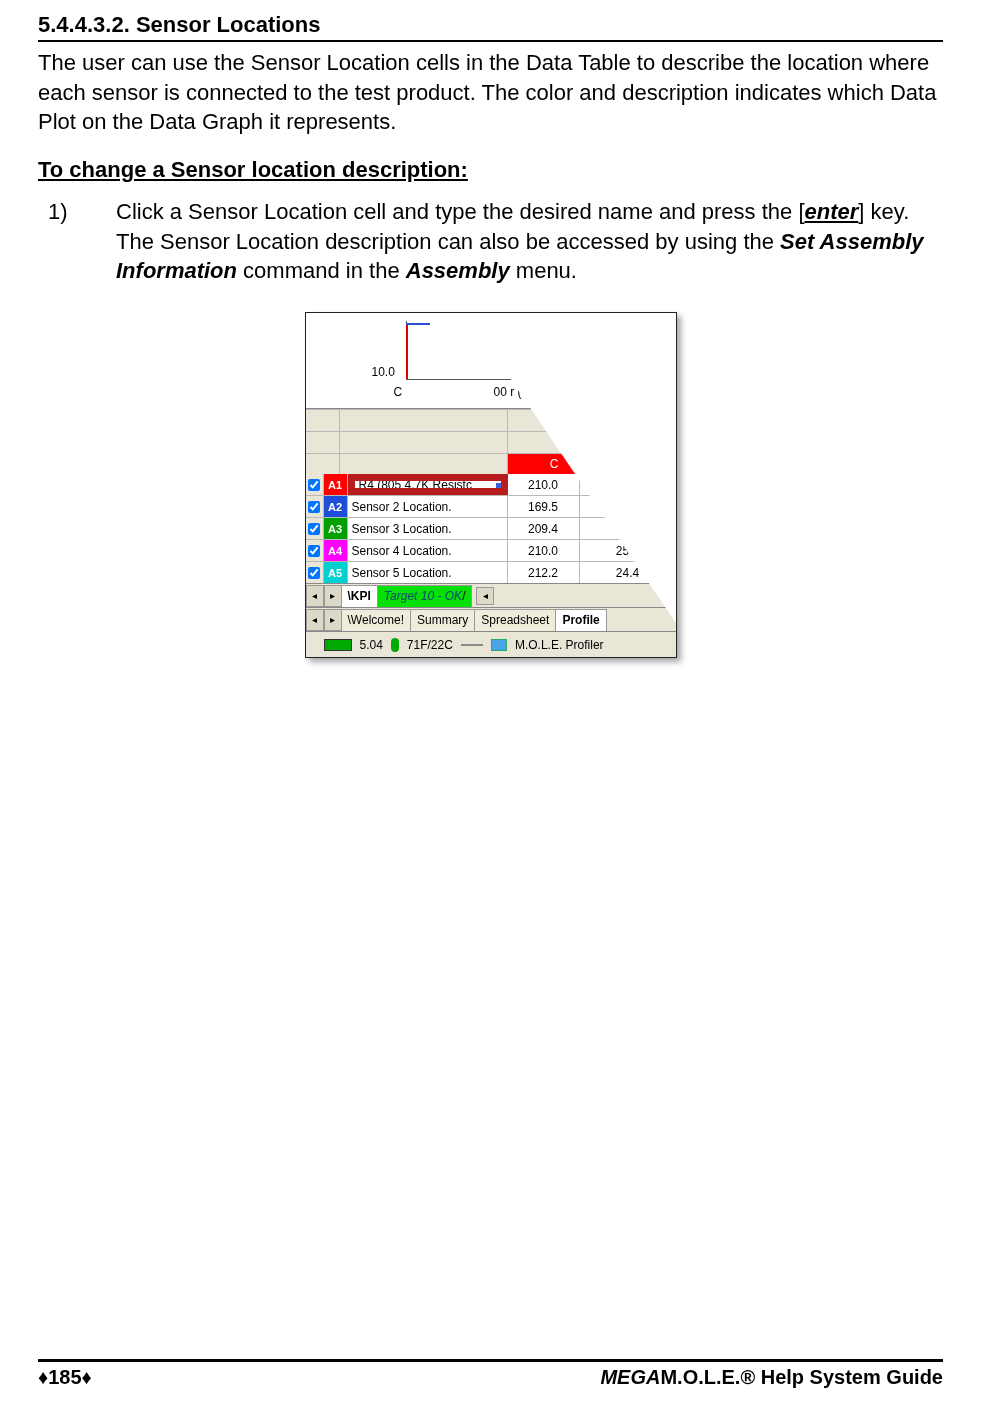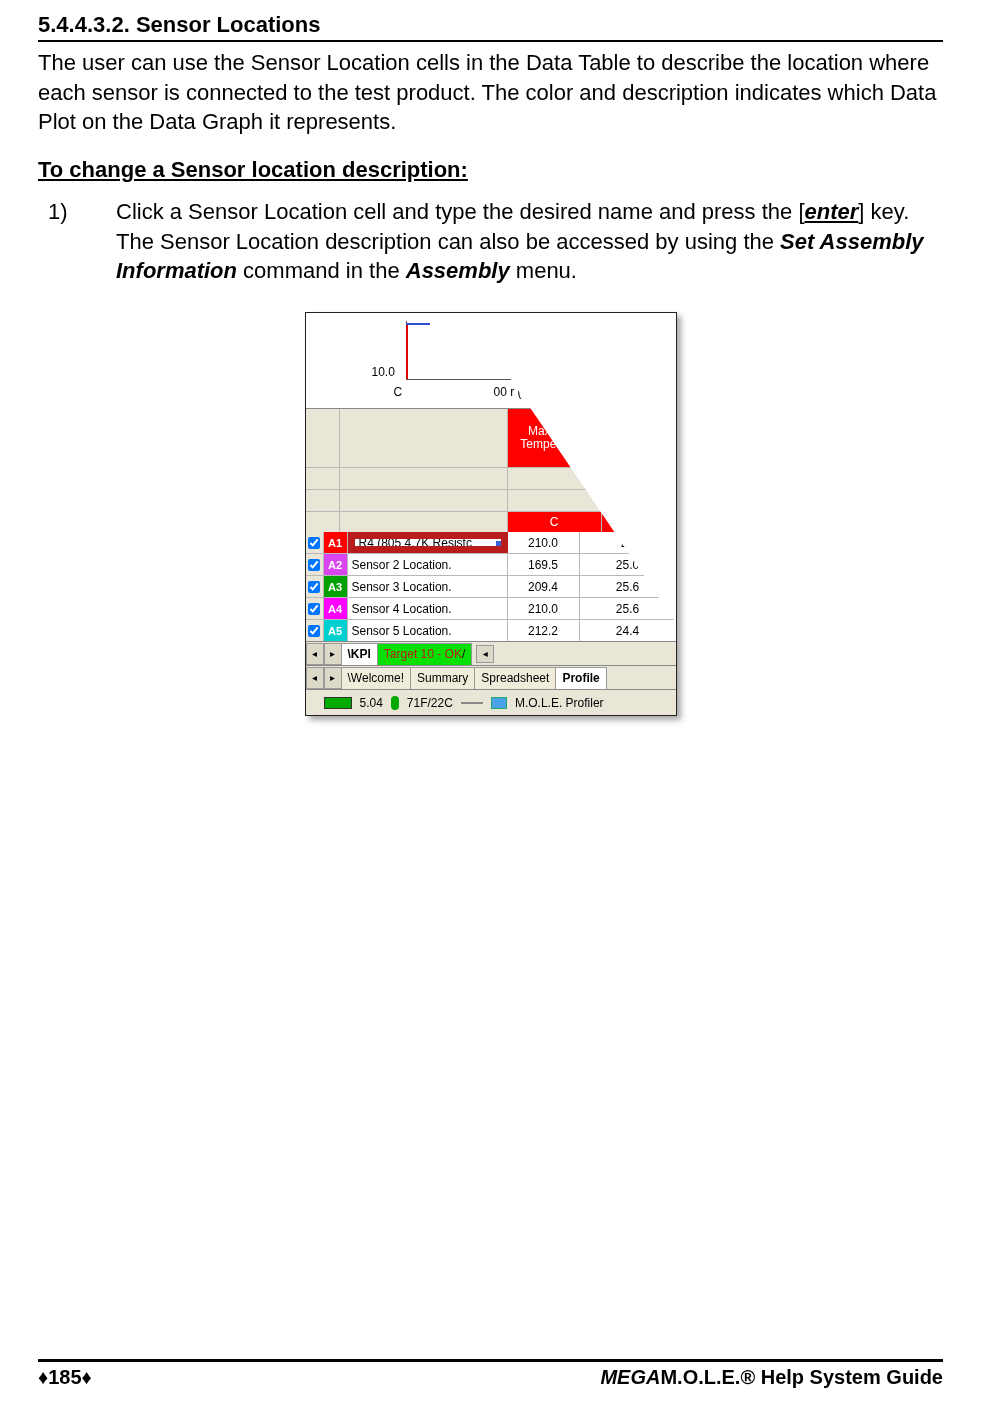--- a/index.html
+++ b/index.html
@@ -143,28 +143,20 @@
   <div class="graph-area">
     <div class="graph-vaxis"></div>
     <div class="graph-axis"></div>
     <div class="graph-line"></div>
     <div class="graph-hline"></div>
     <div class="yval">10.0</div>
     <div class="xunit">C</div>
     <div class="xtick">00 r (Rela</div>
   </div>
 
-  <div class="hdr-tall">
-    <div class="rowhead" style="height:58px;"></div>
-    <div class="cell loc-cell" style="height:58px; background:#e9e6d8;"></div>
-    <div class="cell c1-cell red" style="height:58px; flex-direction:column;">
-      <span style="text-align:center; line-height:1.1;">Maximum<br>Temperature</span>
-    </div>
-    <div class="cell c2-cell red" style="height:58px;"></div>
-  </div>
 
   <div class="grid-row">
       <div class="rowhead"></div>
       <div class="cell loc-cell" style="background:#e9e6d8;"></div>
       <div class="cell c1-cell" style="background:#e9e6d8;"></div>
       <div class="cell c2-cell" style="background:#e9e6d8;"></div>
     </div>
   <div class="grid-row">
       <div class="rowhead"></div>
       <div class="cell loc-cell" style="background:#e9e6d8;"></div>
@@ -186,21 +178,21 @@
         </div>
         <div class="badge" style="background: rgb(255, 0, 0);">A1</div>
         <div class="loc editing">R4 (805 4.7K Resistc</div>
         <div class="val">210.0</div>
         <div class="val2">25</div>
       </div>
       <div class="sensor-row">
         <div class="chk">
           <input type="checkbox" checked="" style="">
         </div>
-        <div class="badge" style="background: #d946ef;">A2</div>
+        <div class="badge" style="background: #1d4ed8;">A2</div>
         <div class="loc">Sensor 2 Location.</div>
         <div class="val">169.5</div>
         <div class="val2">25.0</div>
       </div>
       <div class="sensor-row">
         <div class="chk">
           <input type="checkbox" checked="" style="">
         </div>
         <div class="badge" style="background: rgb(0, 160, 0);">A3</div>
         <div class="loc">Sensor 3 Location.</div>
@@ -224,21 +216,21 @@
         <div class="loc">Sensor 5 Location.</div>
         <div class="val">212.2</div>
         <div class="val2">24.4</div>
       </div>
     </div>
 
   <div class="tabstrip">
     <div class="nav-btn">◂</div>
     <div class="nav-btn">▸</div>
     <div class="tab bold">\<span>KPI</span></div>
-    <div class="tab" style="background:#06e006;"><span style="color:#b91c1c;">Target 10 - OK</span> /</div>
+    <div class="tab" style="background:#06e006;"><span style="color:#0c4a6e;font-style:italic;">Target 10 - OK</span> /</div>
     <div class="scroll-thumb">
         <div class="scroll-arrow">◂</div>
       </div>
   </div>
 
   <div class="tabstrip">
     <div class="nav-btn">◂</div>
     <div class="nav-btn">▸</div>
     <div class="tab">\ <span>Welcome!</span></div>
     <div class="tab">

